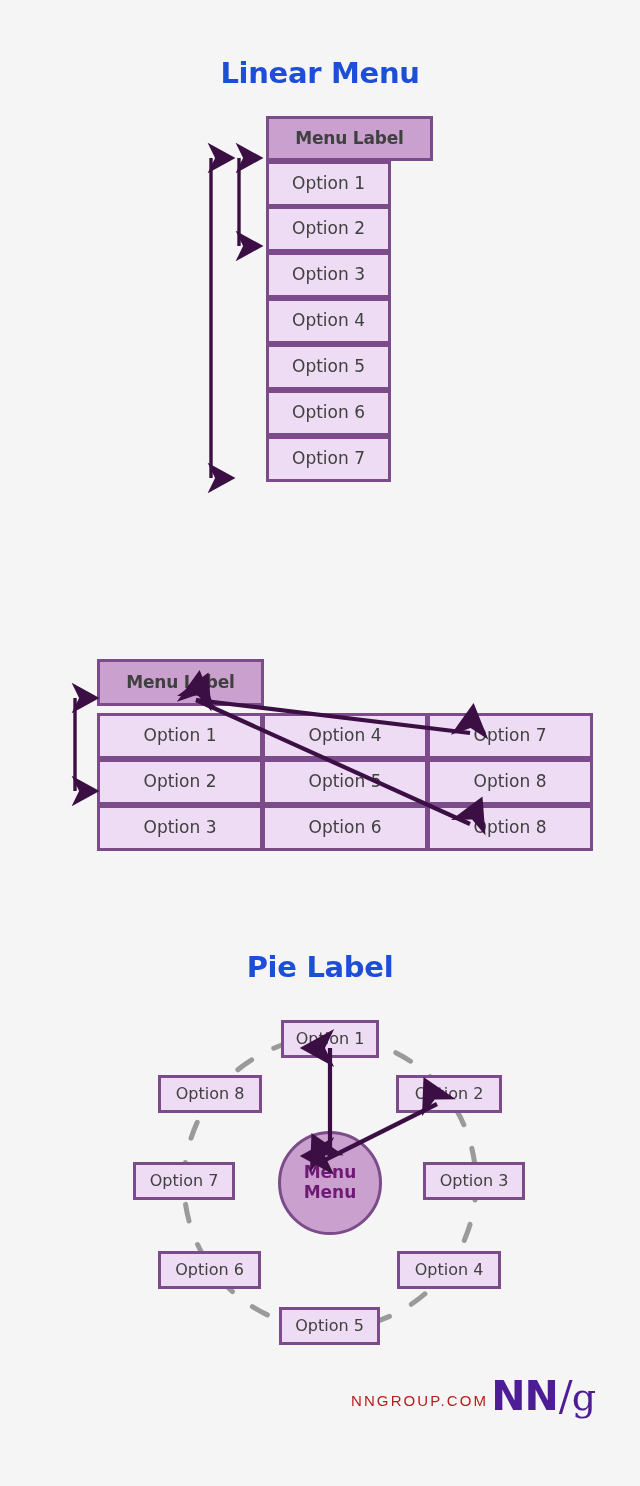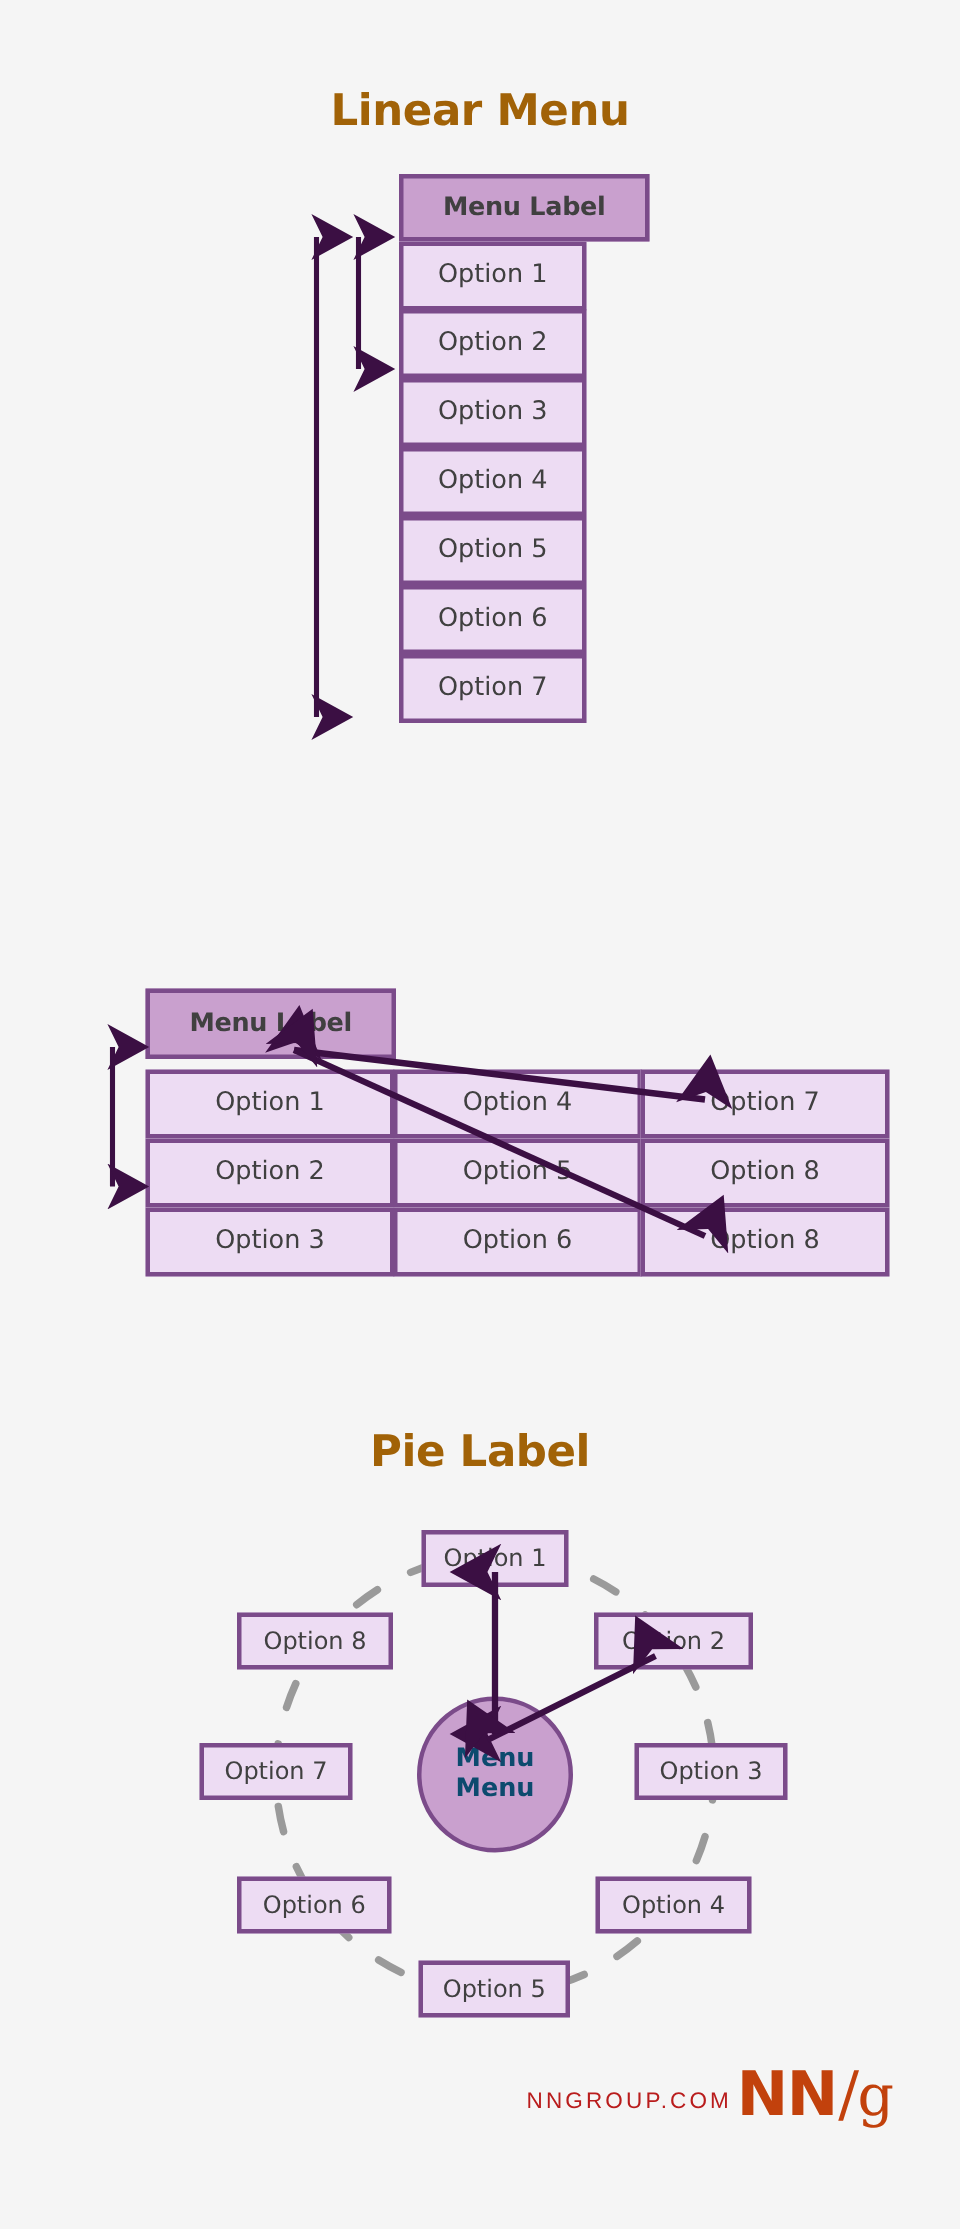--- a/index.html
+++ b/index.html
@@ -25,21 +25,21 @@
   
   .section-title {
     position: absolute;
     left: 0;
     width: 640px;
     text-align: center;
     font-family: "DejaVu Sans", sans-serif;
     font-weight: bold;
     font-size: 29px;
     letter-spacing: -0.3px;
-    color: #a16207;
+    color: #1d4ed8;
     white-space: nowrap;
   }
   #title-linear      { top: 56px; }
   #title-rectangular { top: 589px; }
   #title-pie         { top: 950px; }
 
   
   .cell {
     position: absolute;
     box-sizing: border-box;
@@ -97,21 +97,21 @@
     border-radius: 50%;
     background: #c9a0ce;
     border: 3px solid #7b4b8a;
     display: flex;
     flex-direction: column;
     align-items: center;
     justify-content: center;
     font-family: "DejaVu Sans", sans-serif;
     font-weight: bold;
     font-size: 17px;
-    color: #0c4a6e;
+    color: #701a75;
     line-height: 1.15;
     z-index: 4;
   }
   .pie-opt {
     height: 38px;
     font-size: 16px;
     z-index: 3;
   }
 
   
@@ -142,21 +142,21 @@
     font-size: 15px;
     letter-spacing: 2.1px;
     color: #b91c1c;
     white-space: nowrap;
   }
   #footer-logo {
     position: absolute;
     right: 44px;
     top: 0px;
     font-family: "DejaVu Serif", serif;
-    color: #c2410c;
+    color: #4c1d95;
     white-space: nowrap;
   }
   #footer-logo .nn {
     font-family: "DejaVu Sans", sans-serif;
     font-weight: bold;
     font-size: 41px;
     letter-spacing: -1px;
   }
   #footer-logo .slash {
     font-family: "DejaVu Serif", serif;

